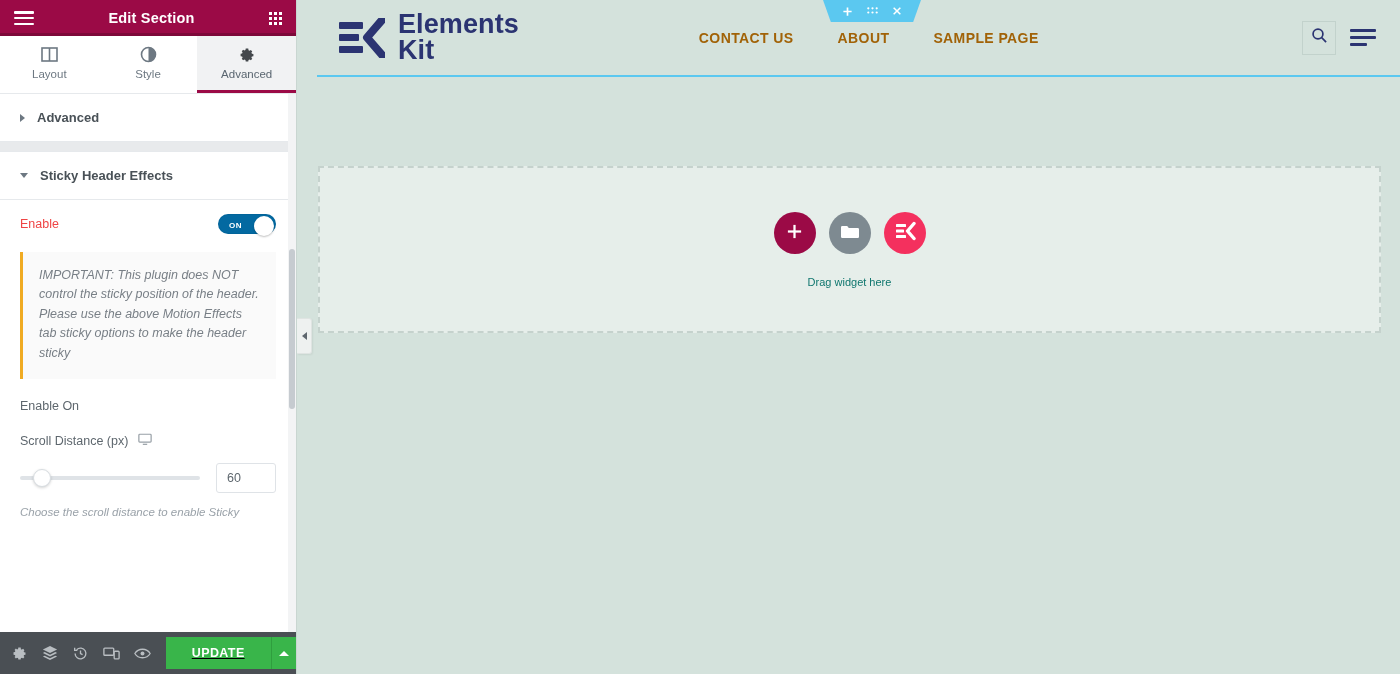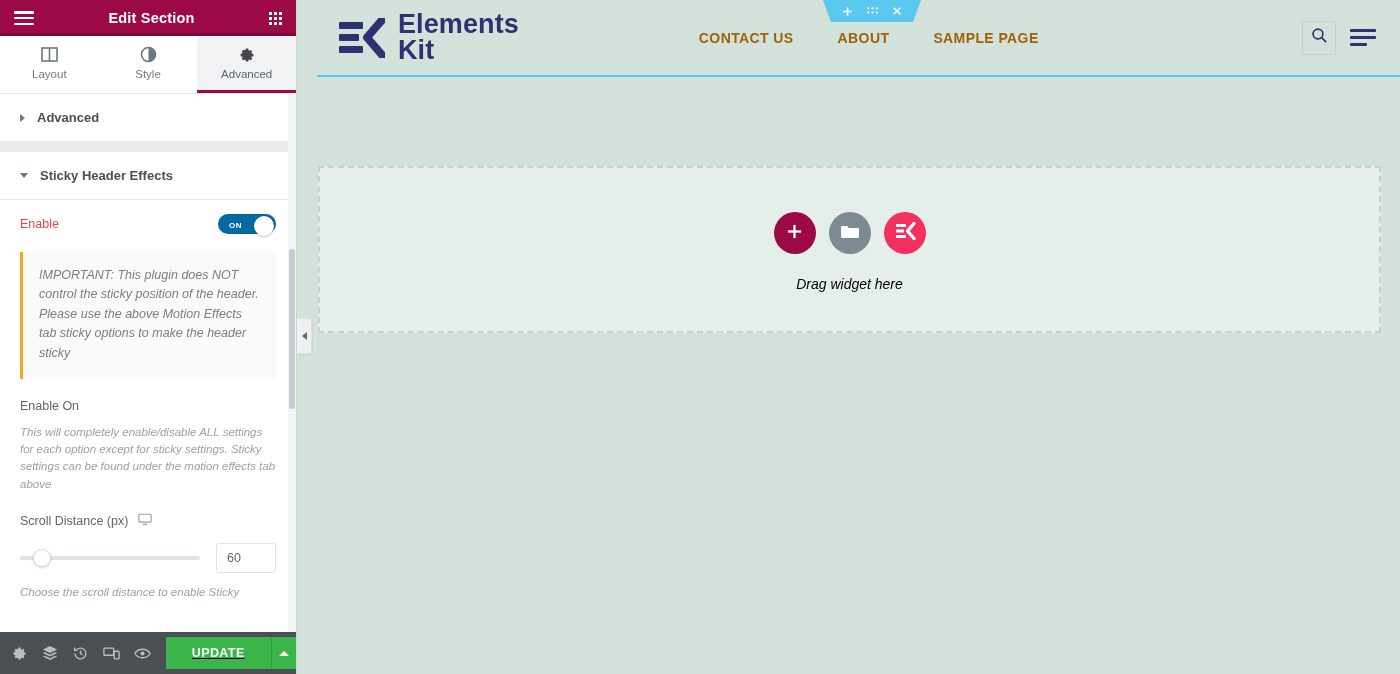--- a/index.html
+++ b/index.html
@@ -171,21 +171,21 @@
   .dropzone {
     position:absolute; left: 21px; top: 166px; width: 1063px; height: 167px;
     background:#e6eeea; border: 2px dashed #c5d2cd;
   }
   .dz-inner { position:absolute; left:0; right:0; top: 44px; display:flex; flex-direction:column; align-items:center; gap: 22px; }
   .dz-circles { display:flex; gap: 13px; }
   .circ { width: 42px; height: 42px; border-radius:50%; display:flex; align-items:center; justify-content:center; cursor:pointer; }
   .circ.add { background:#9b0a46; }
   .circ.folder { background:#7e8a91; }
   .circ.ek { background:#f4305e; }
-  .dz-text { font-size: 14px; font-style: italic; color:#000000; }
+  .dz-text { font-size: 11px; color:#0f766e; }
 </style>
 </head>
 <body>
 
 <div class="app">
 
   <div class="panel">
 
     <div class="panel-header">
       <div class="hamburger-ico">
@@ -260,21 +260,20 @@
           </span>
         </div>
 
         <div class="notice">IMPORTANT: This plugin does NOT control the sticky position of the header. Please use the above Motion Effects tab sticky options to make the header sticky</div>
 
         <div class="field-label">
           <span>Enable On</span>
         </div>
 
 
-        <div class="helper">This will completely enable/disable ALL settings for each option except for sticky settings. Sticky settings can be found under the motion effects tab above</div>
 
         <div class="field-label">
           <span>Scroll Distance (px)</span>
           <span>
             <svg width="14" height="13" viewBox="0 0 16 14" fill="none" stroke="#98a0a7" stroke-width="1.4">
               <rect x="1" y="1" width="14" height="9" rx="1"></rect>
                 <line x1="5.5" y1="12.5" x2="10.5" y2="12.5"></line>
             </svg>
           </span>
         </div>

